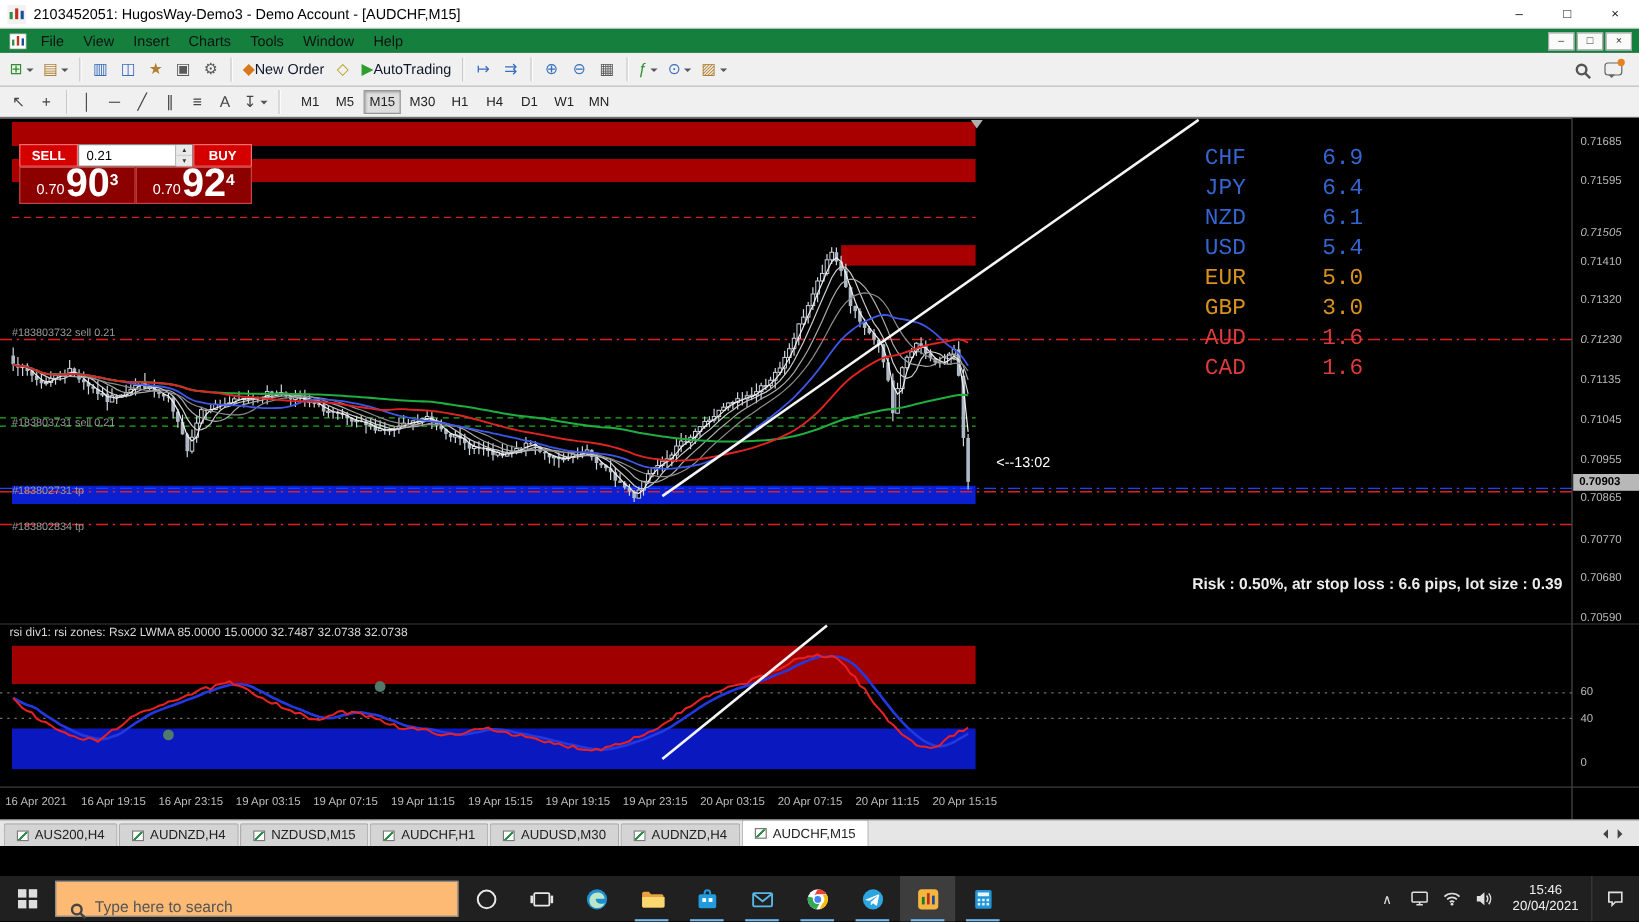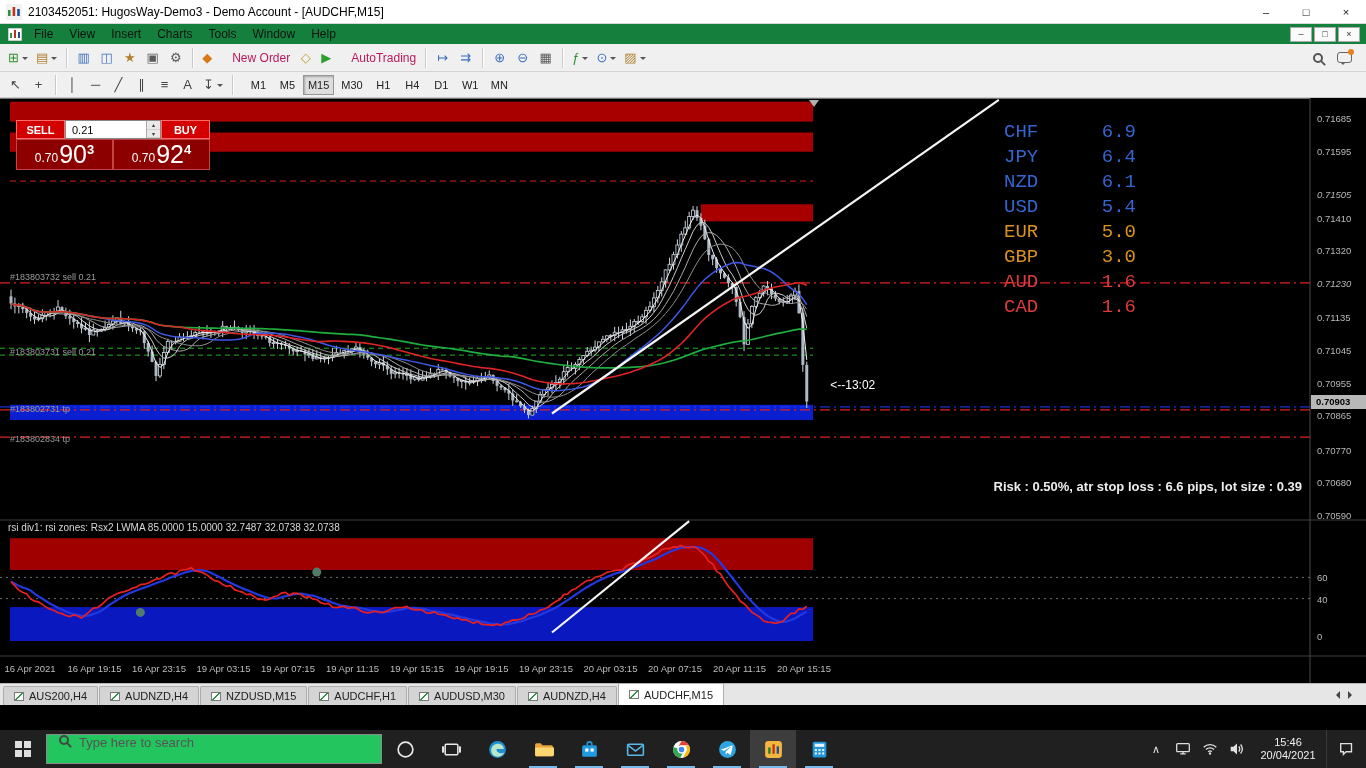--- a/index.html
+++ b/index.html
@@ -15,21 +15,21 @@
   
   .menubar{height:20px;background:#15803d;display:flex;align-items:center;font-size:12px;color:#111;padding-left:4px}
   .menu-item{padding:1px 8px;cursor:default}
   .mdi-controls{margin-left:auto;display:flex;gap:2px;padding-right:6px}
   .mdi-btn{width:22px;height:15px;border:1px solid #aaa;background:#fafafa;font-size:9px;display:flex;align-items:center;justify-content:center;color:#333}
 
   
   .toolbar{height:28px;background:#f0f0f0;border-bottom:1px solid #d4d4d4;display:flex;align-items:center;padding:0 4px}
   .toolbar2{height:26px;background:#f0f0f0;border-bottom:1px solid #c9c9c9;display:flex;align-items:center;padding:0 4px}
   .tbtn{height:22px;min-width:23px;padding:0 3px;display:inline-flex;align-items:center;justify-content:center;font-size:13px;border:1px solid transparent;border-radius:2px;color:#444}
-  .tbtn .lbl{font-size:12px;color:#be185d;margin-left:20px;white-space:nowrap}
+  .tbtn .lbl{font-size:12px;color:#0f172a;margin-left:0;white-space:nowrap}
   .tcaret{width:0;height:0;border:3px solid transparent;border-top-color:#555;margin-left:3px;margin-top:4px}
   .tsep{width:1px;height:20px;background:#c9c9c9;margin:0 5px;box-shadow:1px 0 0 #fff}
   .tfbtn{height:20px;min-width:27px;padding:0 4px;font-size:11px;display:inline-flex;align-items:center;justify-content:center;color:#222;border:1px solid transparent;margin:0 1px}
   .tfbtn.active{background:#dedede;border:1px solid #979797;box-shadow:inset 1px 1px 2px rgba(0,0,0,.25)}
   .toolbar-right{margin-left:auto;display:flex;align-items:center;gap:14px;padding-right:10px}
   .mag{width:10px;height:10px;border:2px solid #555;border-radius:50%;position:relative}
   .mag::after{content:"";position:absolute;width:6px;height:2px;background:#555;transform:rotate(45deg);right:-5px;bottom:-3px}
   .bubble{width:15px;height:11px;border:1.5px solid #666;border-radius:3px;position:relative}
   .bubble::after{content:"";position:absolute;left:2px;bottom:-6px;border:3px solid transparent;border-top-color:#666}
   .bubble::before{content:"";position:absolute;right:-3px;top:-4px;width:6px;height:6px;background:#e8821e;border-radius:50%}
@@ -40,21 +40,21 @@
 
   .trade-panel{position:absolute;left:16px;top:22px;width:194px;z-index:5}
   .tp-row1{display:flex;height:19px}
   .tp-sell,.tp-buy{width:49px;background:#d40000;color:#fff;font-size:11px;font-weight:bold;border:1px solid #ff6a6a;display:flex;align-items:center;justify-content:center}
   .tp-vol{flex:1;background:#fff;border:1px solid #888;display:flex;align-items:center;font-size:11px;color:#000;padding-left:6px}
   .tp-spin{margin-left:auto;display:flex;flex-direction:column;width:14px;border-left:1px solid #aaa;height:100%}
   .tp-spin i{flex:1;font-size:6px;font-style:normal;display:flex;align-items:center;justify-content:center;color:#333;background:#e9e9e9;border-bottom:1px solid #cfcfcf}
   .tp-row2{display:flex;height:31px}
   .tp-price{flex:1;background:#8d0000;border:1px solid #c24444;color:#fff;display:flex;align-items:flex-end;justify-content:center;padding-bottom:2px}
   .tp-price .pfx{font-size:12px;margin-right:1px;line-height:1.5}
-  .tp-price .big{font-size:25px;font-weight:normal;line-height:.95}
+  .tp-price .big{font-size:33px;font-weight:bold;line-height:.95}
   .tp-price .sup{font-size:13px;font-weight:bold;align-self:flex-start;margin-top:2px}
 
   .strength{position:absolute;left:1004px;top:22px;width:132px;font-family:"Liberation Mono",monospace;font-weight:normal;font-size:19px;line-height:25px;z-index:4}
   .strength .row{display:flex;justify-content:space-between}
 
   .risk{position:absolute;right:64px;top:381px;color:#ededed;font-size:13px;font-weight:bold;z-index:4;white-space:nowrap}
   .annot{position:absolute;color:#fff;font-size:12px;z-index:4;white-space:nowrap}
   .olabel{position:absolute;left:10px;color:#9a9a9a;font-size:9px;z-index:4;white-space:nowrap}
   .rsi-label{position:absolute;left:8px;top:424px;color:#d8d8d8;font-size:10px;z-index:4;white-space:nowrap}
 
@@ -78,21 +78,21 @@
   .statusbar{position:absolute;top:705px;left:0;width:1366px;height:25px;background:#f0f0f0;display:flex;font-size:12px;color:#222;border-top:1px solid #cfcfcf}
   .scell{border-right:1px solid #c6c6c6;box-shadow:1px 0 0 #fff;display:flex;align-items:center;padding:0 8px;height:100%;white-space:nowrap;overflow:hidden}
   .traffic{font-size:11px}
   .traffic svg{margin-right:5px}
 
   
   .taskbar{position:absolute;top:730px;left:0;width:1366px;height:38px;background:#202020;display:flex;align-items:center;color:#e8e8e8}
   .tb-start{width:46px;height:100%;display:flex;align-items:center;justify-content:center}
   .start-grid{display:grid;grid-template-columns:7px 7px;grid-template-rows:7px 7px;gap:1.5px}
   .start-grid i{background:#dedede}
-  .tb-search{width:336px;height:30px;background:#22c55e;border:1px solid #8a8a8a;display:flex;align-items:flex-start;padding-left:12px;color:#555;font-size:13px;gap:10px}
+  .tb-search{width:336px;height:30px;background:#fdba74;border:1px solid #8a8a8a;display:flex;align-items:flex-end;padding-left:12px;color:#555;font-size:13px;gap:10px}
   .tb-search .mag{border-color:#444}
   .tb-search .mag::after{background:#444}
   #tb-apps{display:flex;height:100%}
   .tb-app{width:46px;height:100%;display:flex;align-items:center;justify-content:center;position:relative}
   .tb-app.open::after{content:"";position:absolute;bottom:0;left:9px;right:9px;height:2px;background:#76b9ed}
   .tb-app.active{background:#3d3d3d}
   .tray{margin-left:auto;display:flex;align-items:center;height:100%}
   .tray-chevron{width:26px;text-align:center;font-size:11px;color:#e0e0e0}
   .tray-ico{width:27px;display:flex;justify-content:center;align-items:center}
   .tray-clock{width:76px;text-align:center;font-size:11px;line-height:13px;color:#f0f0f0}

